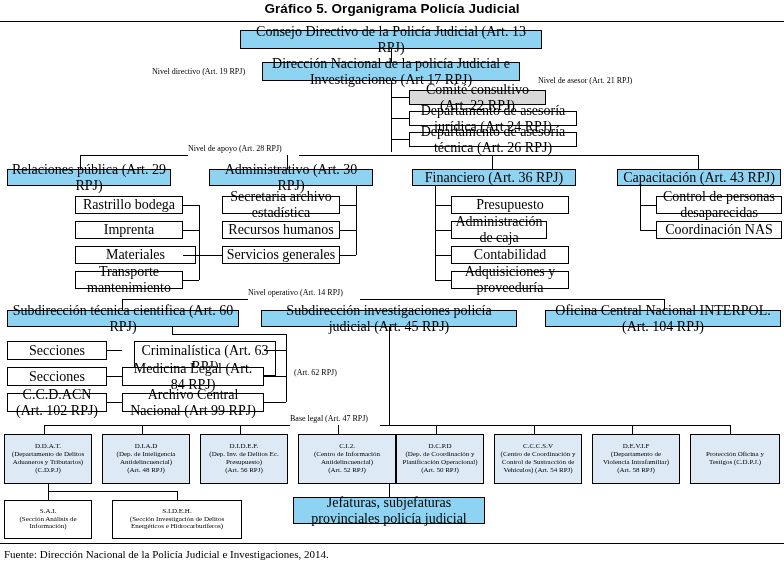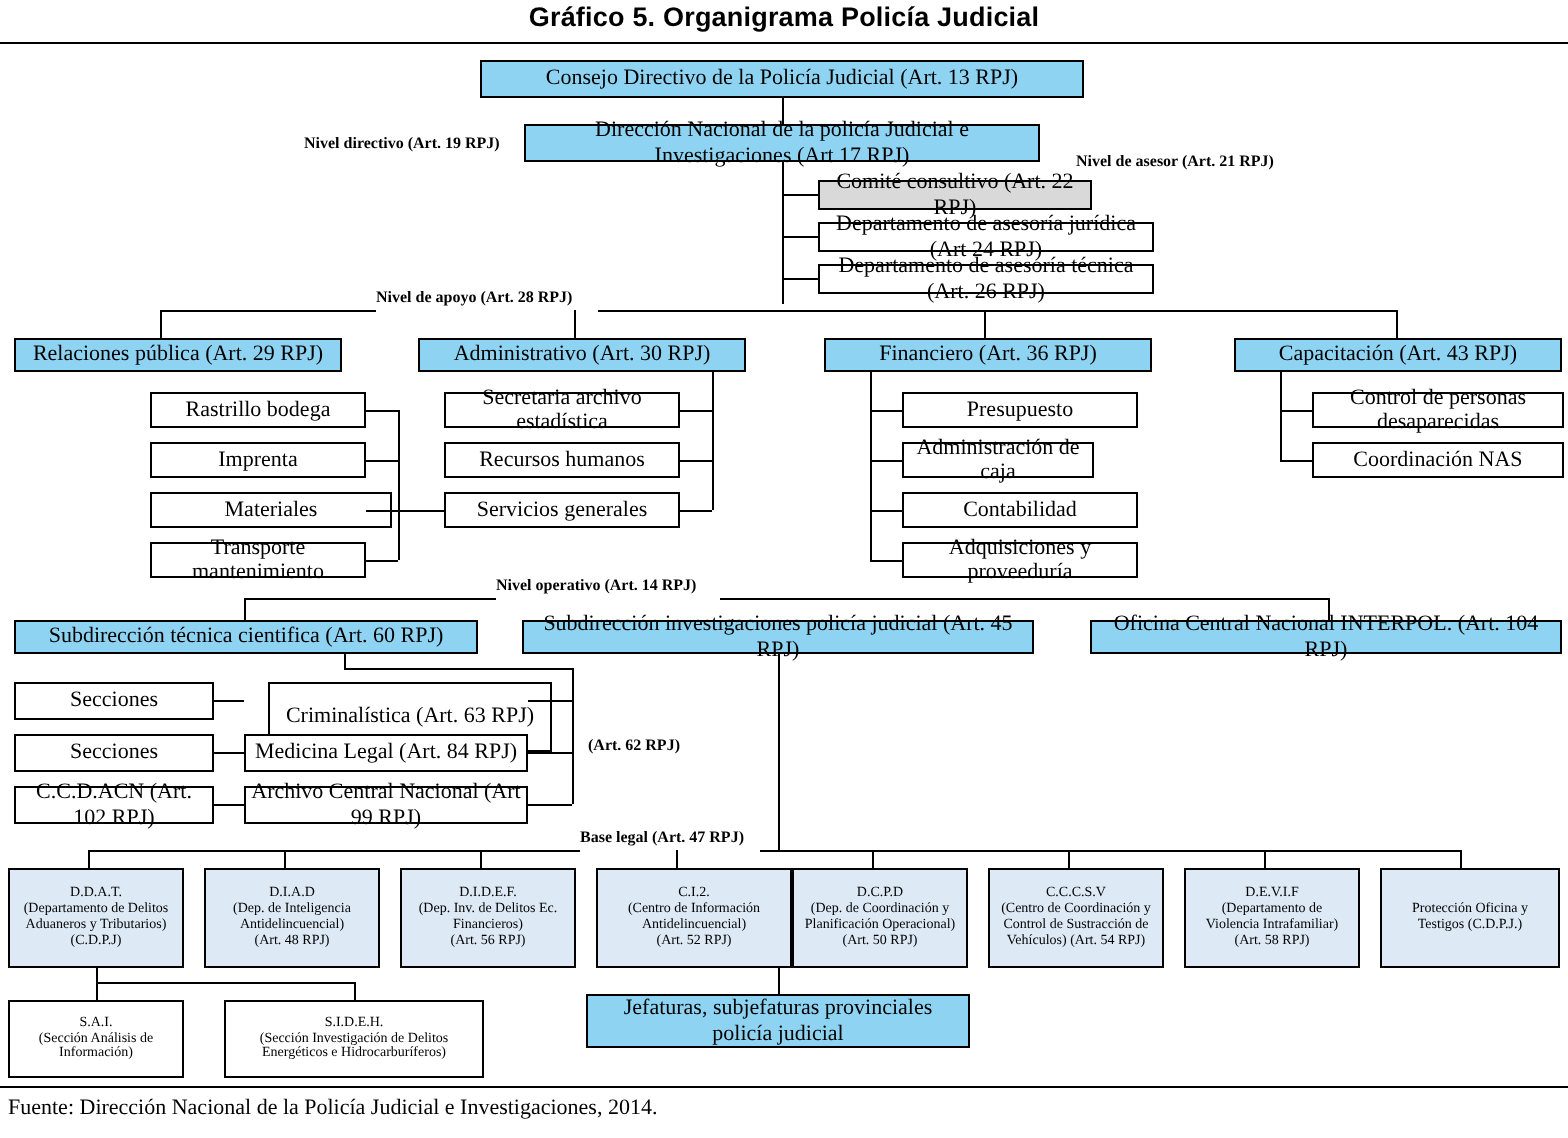--- a/index.html
+++ b/index.html
@@ -59,42 +59,41 @@
     line-height: 1.12;
     padding: 0 2px;
     font-family: "Liberation Serif", serif;
   }
   .blue   { background: #8ed3f1; }
   .gray   { background: #d9d9d9; }
   .white  { background: #ffffff; }
   .pale   { background: #ddeaf6; }
 
   .fs7  { font-size: 7px; }
-  .fs8  { font-size: 11px; }
+  .fs8  { font-size: 14px; }
   .box.ml {
     align-items: center;
     justify-content: center;
   }
   .box.ml > span { display: block; width: 100%; }
 
   
   .ln {
     position: absolute;
     background: #000;
   }
   .lnh { height: 1px; }
   .lnv { width: 1px; }
 
   .lbl {
     position: absolute;
     font-size: 8px;
     color: #000;
     white-space: nowrap;
     font-family: "Liberation Serif", serif;
-    font-weight: bold;
   }
 </style>
 </head>
 <body>
 
 <div id="page">
 
   <div class="title">Gráfico 5. Organigrama Policía Judicial</div>
   <div class="hrule" id="rule-top"></div>
 
@@ -235,21 +234,21 @@
       <span>(Dep. de Inteligencia</span><br>
       <span>Antidelincuencial)</span><br>
       <span>(Art. 48 RPJ)</span>
     </span>
   </div>
 
   <div class="box pale fs7 ml" style="left:200px; top:434px; width:88px; height:50px;">
     <span>
       <span>D.I.D.E.F.</span><br>
       <span>(Dep. Inv. de Delitos Ec.</span><br>
-      <span>Financieros)</span><br>
+      <span>Presupuesto)</span><br>
       <span>(Art. 56 RPJ)</span>
     </span>
   </div>
 
   <div class="box pale fs7 ml" style="left:298px; top:434px; width:98px; height:50px;">
     <span>
       <span>C.I.2.</span><br>
       <span>(Centro de Información</span><br>
       <span>Antidelincuencial)</span><br>
       <span>(Art. 52 RPJ)</span>

